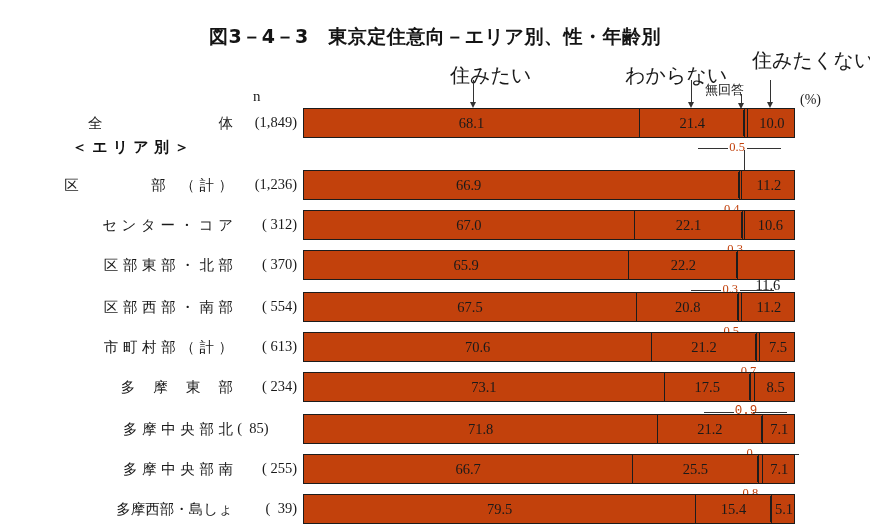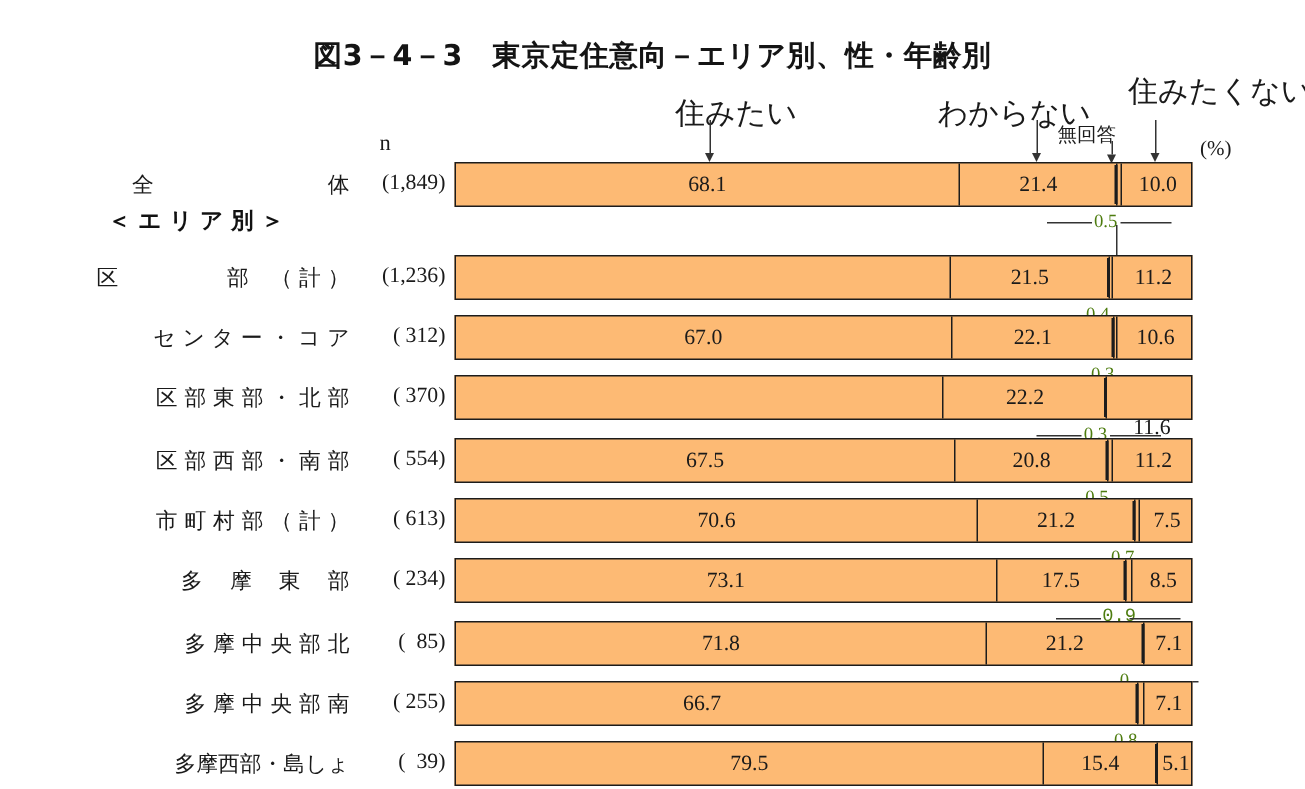--- a/index.html
+++ b/index.html
@@ -66,39 +66,39 @@
     position:absolute;
     font-family:"DejaVu Sans","Liberation Sans",sans-serif;
     font-weight:bold;font-size:15px;color:#111;white-space:pre;
   }
 
   
   .bar{
     position:absolute;
     box-sizing:border-box;
     border:1.6px solid #1c1c1c;
-    background:#fdba74;
+    background:#c2410c;
   }
   .seg{
     position:absolute;top:0;bottom:0;
     box-sizing:border-box;
     display:flex;align-items:center;justify-content:center;
     font-family:"Liberation Serif",serif;
     font-size:14.5px;color:#1a1a1a;
     white-space:nowrap;
     overflow:visible;
   }
   .seg.divider{border-left:1.6px solid #1c1c1c;}
   .seg-val{pointer-events:none;}
 
   
   .callout{
     position:absolute;
     font-family:"Liberation Serif",serif;
-    font-size:12.5px;color:#4d7c0f;white-space:nowrap;
+    font-size:12.5px;color:#c2410c;white-space:nowrap;
   }
   .leader{
     position:absolute;background:#333;height:1px;
   }
   .leader-v{
     position:absolute;background:#333;width:1px;
   }
   .tick{
     position:absolute;background:#1c1c1c;width:2px;
   }
@@ -153,22 +153,22 @@
         </div>
       </div>
       <div class="tick" style="left: 743.34px; top: 110px; height: 26px;"></div>
       <div class="callout" style="left: 729.34px; top: 140px;">0.5</div>
       <div class="leader" style="left: 698.34px; top: 148px; width: 30px;"></div>
       <div class="leader" style="left: 747.34px; top: 148px; width: 34px;"></div>
       <div class="leader-v" style="left: 744.34px; top: 150px; height: 20px;"></div>
       <div class="row-label" style="left: 40px; width: 193px; top: 176px;">区　　　　　部　（ 計 ）</div>
       <div class="row-n" style="left: 233px; width: 64px; top: 176px;">(1,236)</div>
       <div class="bar" style="left: 303px; top: 170px; width: 492px; height: 30px;">
-        <div class="seg divider" style="left: 329.148px; width: 105.78px;">
-          <span class="seg-val">21.5</span>
+        <div class="seg" style="left: 0px; width: 329.148px;">
+          <span class="seg-val">66.9</span>
         </div>
         <div class="seg divider" style="left: 434.928px; width: 1.968px;"></div>
         <div class="seg divider" style="left: 436.896px; width: 55.104px;">
           <span class="seg-val">11.2</span>
         </div>
       </div>
       <div class="tick" style="left: 737.928px; top: 172px; height: 26px;"></div>
       <div class="callout" style="left: 723.928px; top: 202px;">0.4</div>
       <div class="leader" style="left: 692.928px; top: 210px; width: 30px;"></div>
       <div class="leader" style="left: 741.928px; top: 210px; width: 34px;"></div>
@@ -188,20 +188,23 @@
         </div>
       </div>
       <div class="tick" style="left: 741.372px; top: 212px; height: 26px;"></div>
       <div class="callout" style="left: 727.372px; top: 242px;">0.3</div>
       <div class="leader" style="left: 696.372px; top: 250px; width: 30px;"></div>
       <div class="leader" style="left: 745.372px; top: 250px; width: 34px;"></div>
       <div class="leader-v" style="left: 742.372px; top: 252px; height: 0px;"></div>
       <div class="row-label" style="left: 40px; width: 193px; top: 256px;">区 部 東 部 ・ 北 部</div>
       <div class="row-n" style="left: 233px; width: 64px; top: 256px;">( 370)</div>
       <div class="bar" style="left: 303px; top: 250px; width: 492px; height: 30px;">
+        <div class="seg" style="left: 0px; width: 324.228px;">
+          <span class="seg-val">65.9</span>
+        </div>
         <div class="seg divider" style="left: 324.228px; width: 109.224px;">
           <span class="seg-val">22.2</span>
         </div>
         <div class="seg divider" style="left: 433.452px; width: 1.476px;"></div>
         <div class="seg divider" style="left: 434.928px; width: 57.072px; margin-top: 34px;">
           <span class="seg-val">11.6</span>
         </div>
       </div>
       <div class="tick" style="left: 736.452px; top: 252px; height: 26px;"></div>
       <div class="callout" style="left: 722.452px; top: 282px;">0.3</div>
@@ -259,21 +262,21 @@
         <div class="seg divider" style="left: 450.18px; width: 41.82px;">
           <span class="seg-val">8.5</span>
         </div>
       </div>
       <div class="tick" style="left: 748.752px; top: 374px; height: 26px;"></div>
       <div class="callout" style="left: 734.752px; top: 404px; font-family: Liberation Mono, monospace;">0.9</div>
       <div class="leader" style="left: 703.752px; top: 412px; width: 30px;"></div>
       <div class="leader" style="left: 752.752px; top: 412px; width: 34px;"></div>
       <div class="leader-v" style="left: 749.752px; top: 414px; height: 0px;"></div>
       <div class="row-label" style="left: 40px; width: 193px; top: 420px;">多 摩 中 央 部 北</div>
-      <div class="row-n" style="left: 233px; width: 64px; top: 420px;">(  85)</div>
+      <div class="row-n" style="left: 221px; width: 64px; top: 420px; text-align: center;">(  85)</div>
       <div class="bar" style="left: 303px; top: 414px; width: 492px; height: 30px;">
         <div class="seg" style="left: 0px; width: 353.256px;">
           <span class="seg-val">71.8</span>
         </div>
         <div class="seg divider" style="left: 353.256px; width: 104.304px;">
           <span class="seg-val">21.2</span>
         </div>
         <div class="seg divider" style="left: 457.56px; width: 34.44px;">
           <span class="seg-val">7.1</span>
         </div>
@@ -282,20 +285,23 @@
       <div class="callout" style="left: 746.56px; top: 446px;">0</div>
       <div class="leader" style="left: 715.56px; top: 454px; width: 30px;"></div>
       <div class="leader" style="left: 764.56px; top: 454px; width: 34px;"></div>
       <div class="leader-v" style="left: 761.56px; top: 456px; height: 0px;"></div>
       <div class="row-label" style="left: 40px; width: 193px; top: 460px;">多 摩 中 央 部 南</div>
       <div class="row-n" style="left: 233px; width: 64px; top: 460px;">( 255)</div>
       <div class="bar" style="left: 303px; top: 454px; width: 492px; height: 30px;">
         <div class="seg" style="left: 0px; width: 328.164px;">
           <span class="seg-val">66.7</span>
         </div>
+        <div class="seg divider" style="left: 328.164px; width: 125.46px;">
+          <span class="seg-val">25.5</span>
+        </div>
         <div class="seg divider" style="left: 453.624px; width: 3.936px;"></div>
         <div class="seg divider" style="left: 457.56px; width: 34.44px;">
           <span class="seg-val">7.1</span>
         </div>
       </div>
       <div class="tick" style="left: 756.624px; top: 456px; height: 26px;"></div>
       <div class="callout" style="left: 742.624px; top: 486px;">0.8</div>
       <div class="leader" style="left: 711.624px; top: 494px; width: 30px;"></div>
       <div class="leader" style="left: 760.624px; top: 494px; width: 34px;"></div>
       <div class="leader-v" style="left: 757.624px; top: 496px; height: 0px;"></div>

